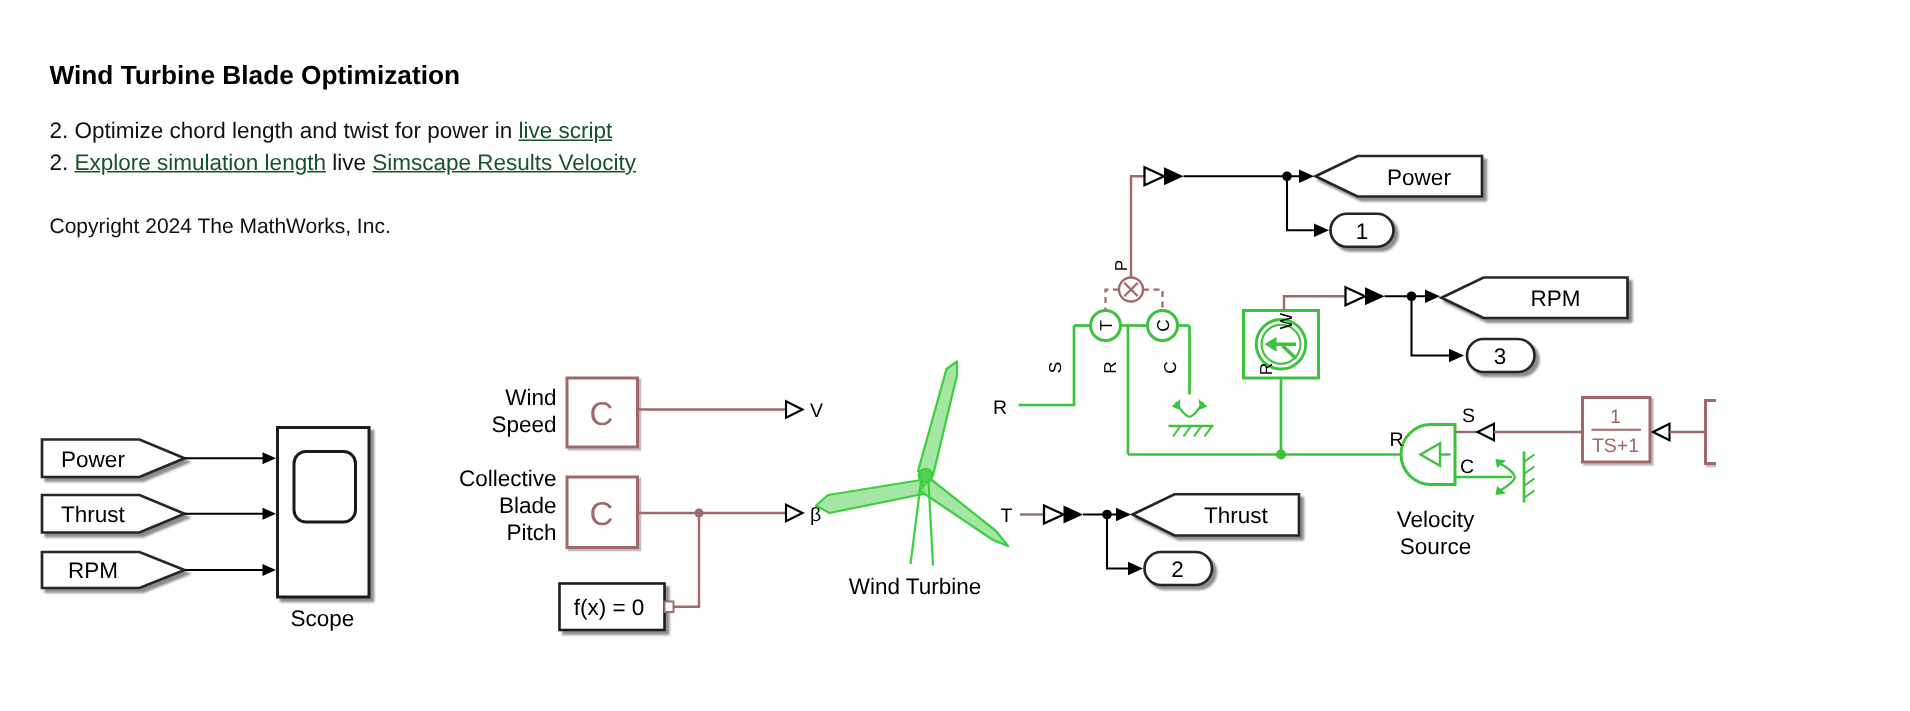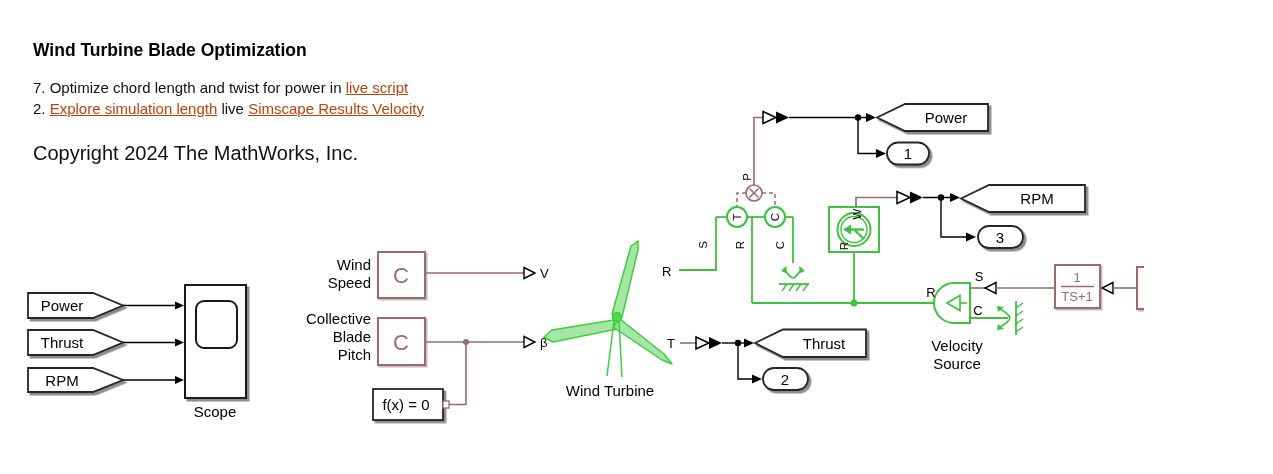--- a/index.html
+++ b/index.html
@@ -1,39 +1,39 @@
 <!DOCTYPE html>
 <html><head>
 <meta charset="utf-8">
 <style>
   html,body{margin:0;padding:0;background:#fff;}
   .canvas{position:relative;width:1144px;height:474px;background:#ffffff;overflow:hidden;
           font-family:"Liberation Sans", sans-serif;}
   .textblock{position:absolute;left:33px;top:40px;color:#111;}
   .title{font-size:17.5px;font-weight:bold;margin:0 0 16px 0;color:#000;}
   .item{font-size:15px;line-height:21px;white-space:nowrap;}
-  .copyright{font-size:20px;margin-top:23px;}
-  .link{color:#c2410c;text-decoration:underline;cursor:pointer;}
+  .copyright{font-size:14px;margin-top:23px;}
+  .link{color:#14532d;text-decoration:underline;cursor:pointer;}
   svg{position:absolute;left:0;top:0;}
   svg text{font-family:"Liberation Sans", sans-serif;fill:#000;}
   .lbl{font-size:15px;}
   .portlbl{font-size:13px;}
   .rot{font-size:11.5px;}
   .taglbl{font-size:15px;}
   .blockletter{font-size:22px;fill:#a06868;}
   .tf-txt{font-size:13px;fill:#a06868;}
 </style>
 </head>
 <body>
 
 <div class="canvas">
 
   <div class="textblock">
     <div class="title">Wind Turbine Blade Optimization</div>
-    <div class="item"><span>7. Optimize chord length and twist for power in </span><a class="link">live script</a></div>
+    <div class="item"><span>2. Optimize chord length and twist for power in </span><a class="link">live script</a></div>
     <div class="item"><span>2. </span><a class="link">Explore simulation length</a><span> live </span><a class="link">Simscape Results Velocity</a></div>
     <div class="copyright">Copyright 2024 The MathWorks, Inc.</div>
   </div>
 
   <svg width="1273" height="474" viewBox="0 0 1273 474">
     <defs>
       <filter id="shadow" x="-20%" y="-20%" width="160%" height="160%">
         <feDropShadow dx="2.5" dy="2.5" stdDeviation="0.7" flood-color="#000" flood-opacity="0.45"></feDropShadow>
       </filter>
       <filter id="soft" x="-20%" y="-20%" width="160%" height="160%">

